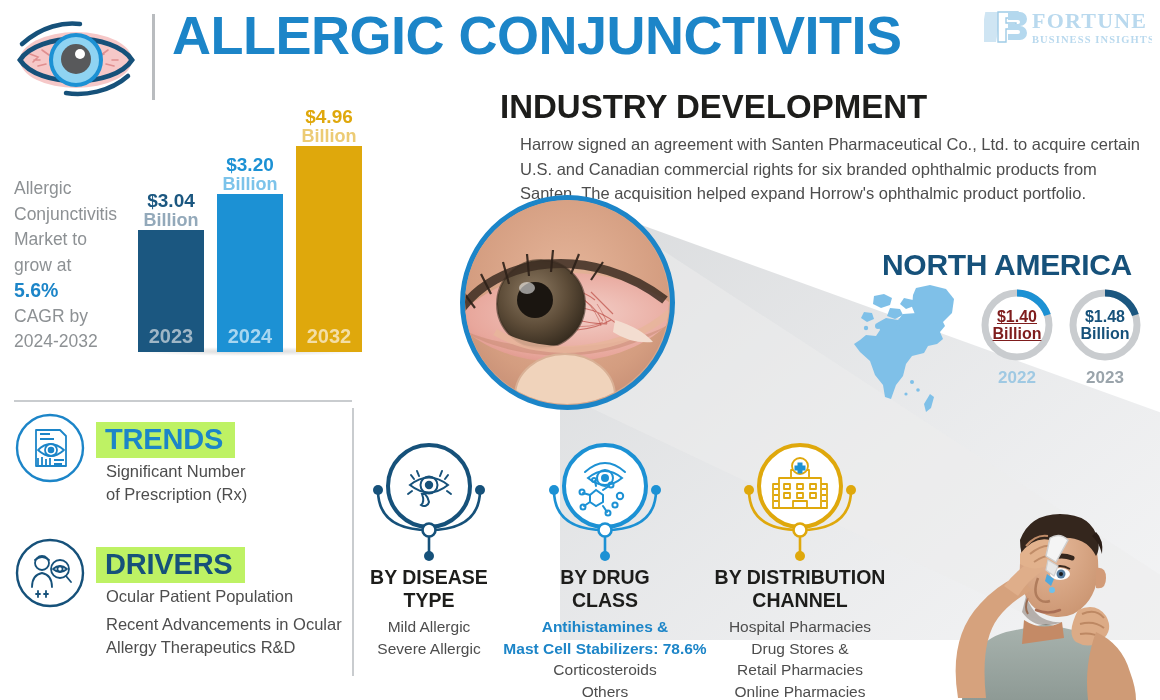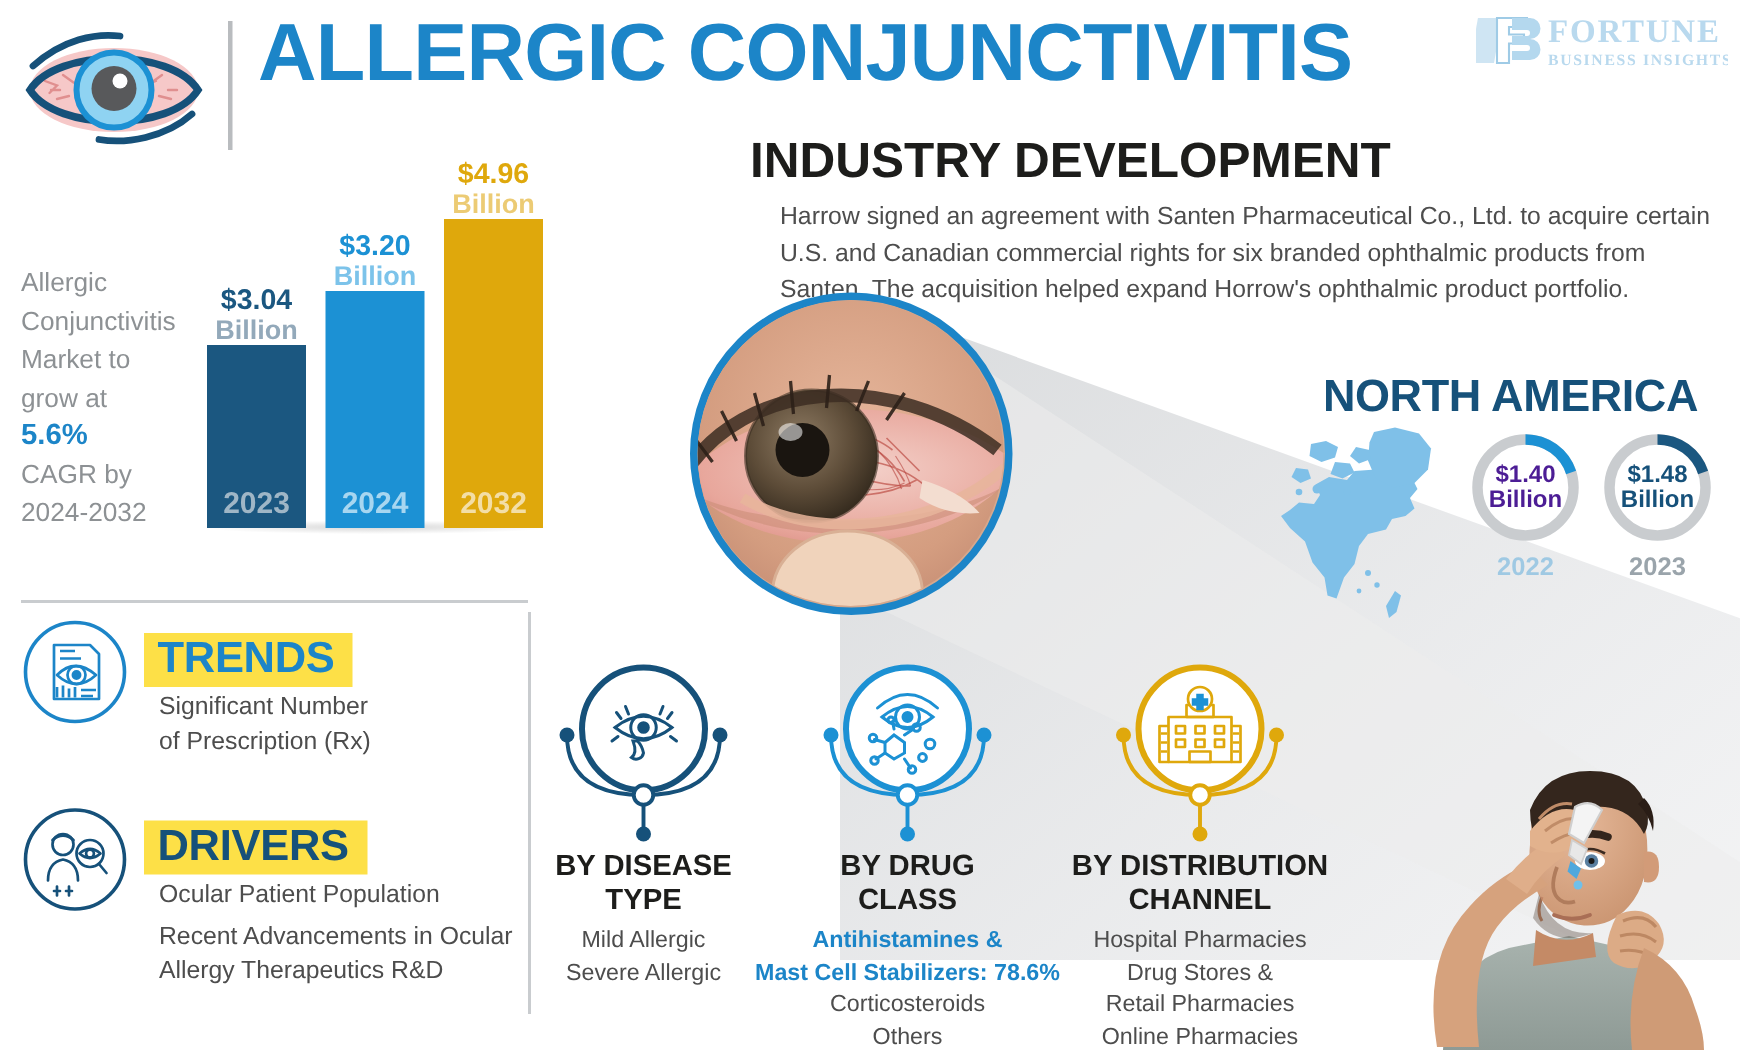--- a/index.html
+++ b/index.html
@@ -93,21 +93,21 @@
 
   
   .vline{position:absolute;background:#c9cccf;z-index:4;}
   .hline{position:absolute;background:#c9cccf;z-index:4;}
 
   
   .td-block{position:absolute;z-index:6;}
   .td-icon{position:absolute;left:0;top:0;width:72px;height:72px;}
   .td-head{
     position:absolute;left:82px;top:10px;height:34px;padding:1px 12px 1px 9px;
-    background:#fde047;font-size:29px;font-weight:bold;line-height:33px;letter-spacing:-0.2px;
+    background:#bef264;font-size:29px;font-weight:bold;line-height:33px;letter-spacing:-0.2px;
   }
   .td-lines{position:absolute;left:92px;color:#4d4d4d;font-size:16.5px;line-height:23px;}
 
   
   .seg{position:absolute;z-index:6;width:190px;}
   .seg-icon{position:absolute;left:0;top:0;width:135px;height:125px;}
   .seg-title{
     position:absolute;left:0;top:128px;width:190px;text-align:center;
     color:#1d1d1b;font-size:19.5px;font-weight:bold;line-height:23px;
   }
@@ -276,21 +276,21 @@
         <circle cx="66" cy="108" r="1.8"></circle>
       <circle cx="54" cy="112" r="1.6"></circle>
     </g>
   </svg>
 
   <div class="donut" style="left:978px;top:286px;">
     <svg viewBox="0 0 78 78" width="78" height="78">
       <circle cx="39" cy="39" r="32" fill="none" stroke="#c9cccf" stroke-width="7"></circle>
       <circle cx="39" cy="39" r="32" fill="none" stroke="#1c91d4" stroke-width="7" stroke-dasharray="40 161" stroke-dashoffset="0" transform="rotate(-90 39 39)"></circle>
     </svg>
-    <div class="lbl" style="color:#4c1d95;">
+    <div class="lbl" style="color:#7f1d1d;text-decoration:underline;">
       <span>$1.40</span><br>
       <span>Billion</span>
     </div>
   </div>
   <div class="donut-year" style="left:978px;top:368px;color:#9fc9e3;">2022</div>
 
   <div class="donut" style="left:1066px;top:286px;">
     <svg viewBox="0 0 78 78" width="78" height="78">
       <circle cx="39" cy="39" r="32" fill="none" stroke="#c9cccf" stroke-width="7"></circle>
       <circle cx="39" cy="39" r="32" fill="none" stroke="#1b5780" stroke-width="7" stroke-dasharray="40 161" stroke-dashoffset="0" transform="rotate(-90 39 39)"></circle>

